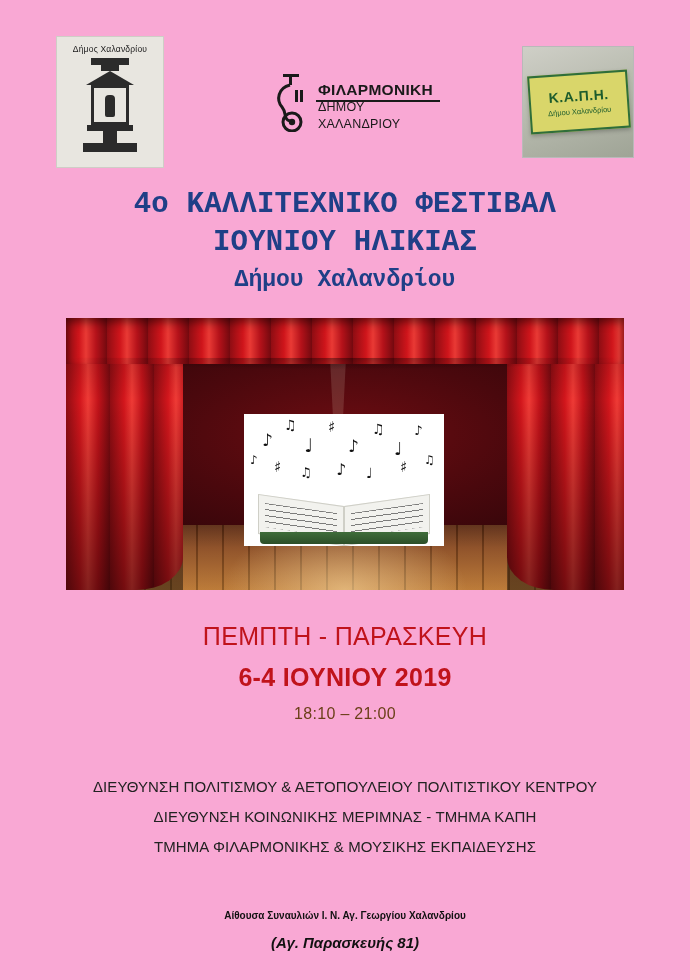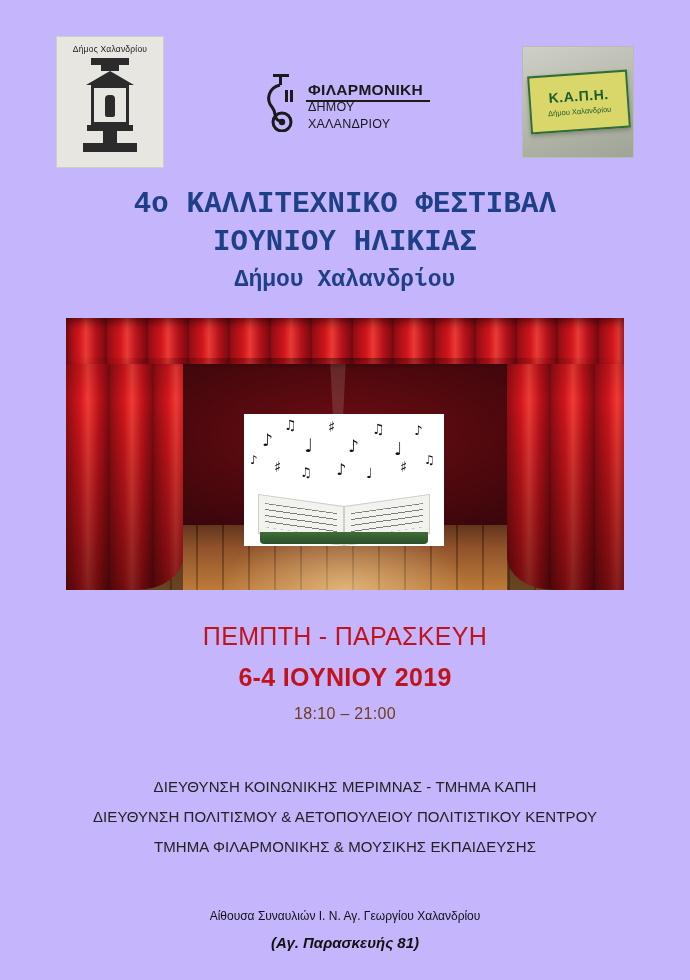--- a/index.html
+++ b/index.html
@@ -6,21 +6,21 @@
   html, body {
     width: 690px;
     height: 980px;
     background: #ffffff;
     font-family: "Liberation Sans", sans-serif;
   }
   .poster {
     position: relative;
     width: 690px;
     height: 980px;
-    background: #c4b5fd;
+    background: #f9a8d4;
     overflow: hidden;
   }
 
   
   .logos {
     position: absolute;
     top: 22px;
     left: 0;
     width: 690px;
     height: 140px;
@@ -102,21 +102,21 @@
   .lantern .base2 {
     position: absolute;
     left: 0px; top: 85px;
     width: 54px; height: 9px;
     background: #2b2b2b;
   }
 
   
   .logo-center {
     position: absolute;
-    left: 260px;
+    left: 270px;
     top: 48px;
     width: 170px;
     height: 70px;
   }
   .logo-center .tuba {
     position: absolute;
     left: 0; top: 4px;
     width: 42px; height: 58px;
   }
   .logo-center .text {
@@ -400,22 +400,22 @@
   
   .venue {
     position: absolute;
     top: 902px;
     left: 0;
     width: 690px;
     text-align: center;
     color: #111;
   }
   .venue .v1 {
-    font-size: 12px;
-    font-weight: normal;
+    font-size: 10px;
+    font-weight: bold;
     line-height: 28px;
   }
   .venue .v2 {
     font-size: 15px;
     font-weight: bold;
     font-style: italic;
     line-height: 26px;
   }
 </style>
 </head>
@@ -506,22 +506,22 @@
     </div>
   </div>
 
   <div class="dates">
     <div class="d1">ΠΕΜΠΤΗ - ΠΑΡΑΣΚΕΥΗ</div>
     <div class="d2">6-4 ΙΟΥΝΙΟΥ 2019</div>
     <div class="d3">18:10 – 21:00</div>
   </div>
 
   <div class="depts">
+    <div>ΔΙΕΥΘΥΝΣΗ ΠΟΛΙΤΙΣΜΟΥ &amp; ΑΕΤΟΠΟΥΛΕΙΟΥ ΠΟΛΙΤΙΣΤΙΚΟΥ ΚΕΝΤΡΟΥ</div>
     <div>ΔΙΕΥΘΥΝΣΗ ΚΟΙΝΩΝΙΚΗΣ ΜΕΡΙΜΝΑΣ - ΤΜΗΜΑ ΚΑΠΗ</div>
-    <div>ΔΙΕΥΘΥΝΣΗ ΠΟΛΙΤΙΣΜΟΥ &amp; ΑΕΤΟΠΟΥΛΕΙΟΥ ΠΟΛΙΤΙΣΤΙΚΟΥ ΚΕΝΤΡΟΥ</div>
     <div>ΤΜΗΜΑ ΦΙΛΑΡΜΟΝΙΚΗΣ &amp; ΜΟΥΣΙΚΗΣ ΕΚΠΑΙΔΕΥΣΗΣ</div>
   </div>
 
   <div class="venue">
     <div class="v1">Αίθουσα Συναυλιών Ι. Ν. Αγ. Γεωργίου Χαλανδρίου</div>
     <div class="v2">(Αγ. Παρασκευής 81)</div>
   </div>
 
 </div>
 

